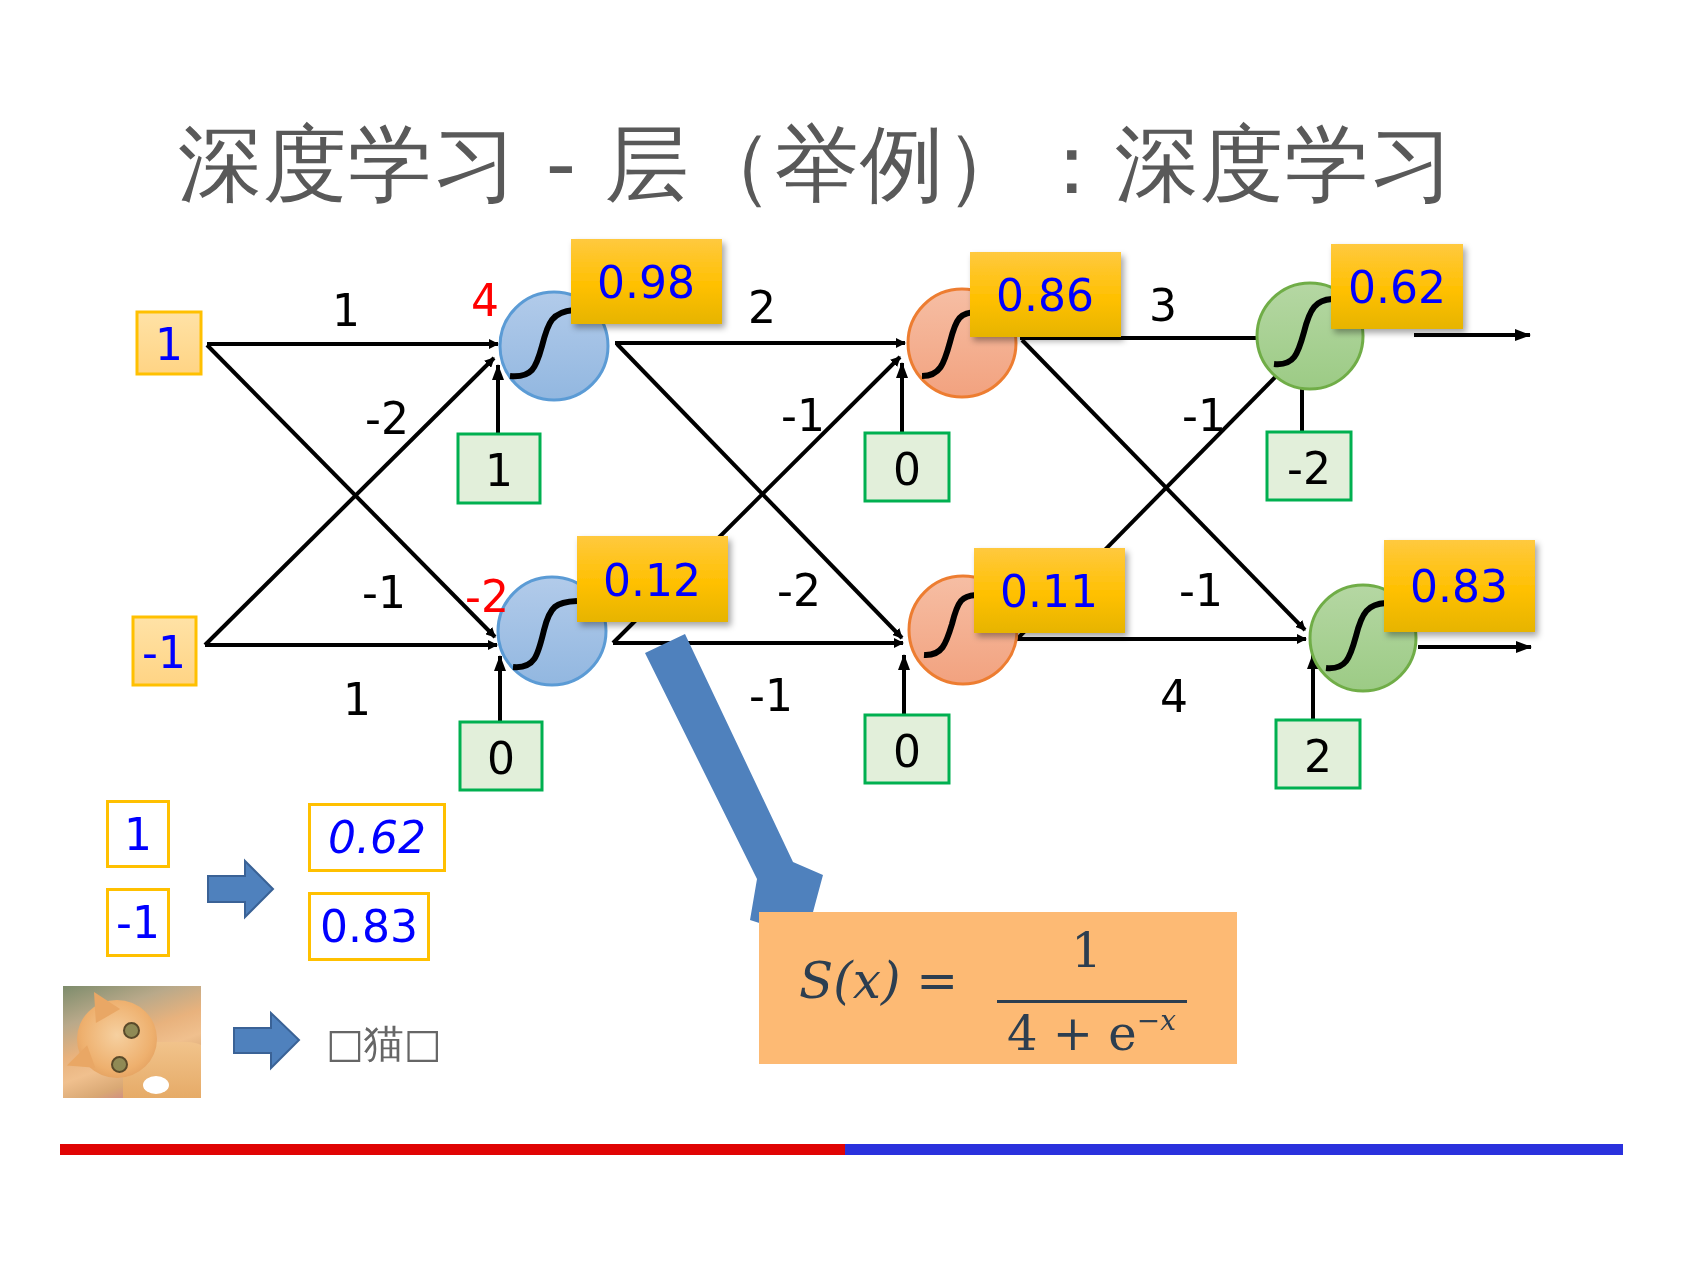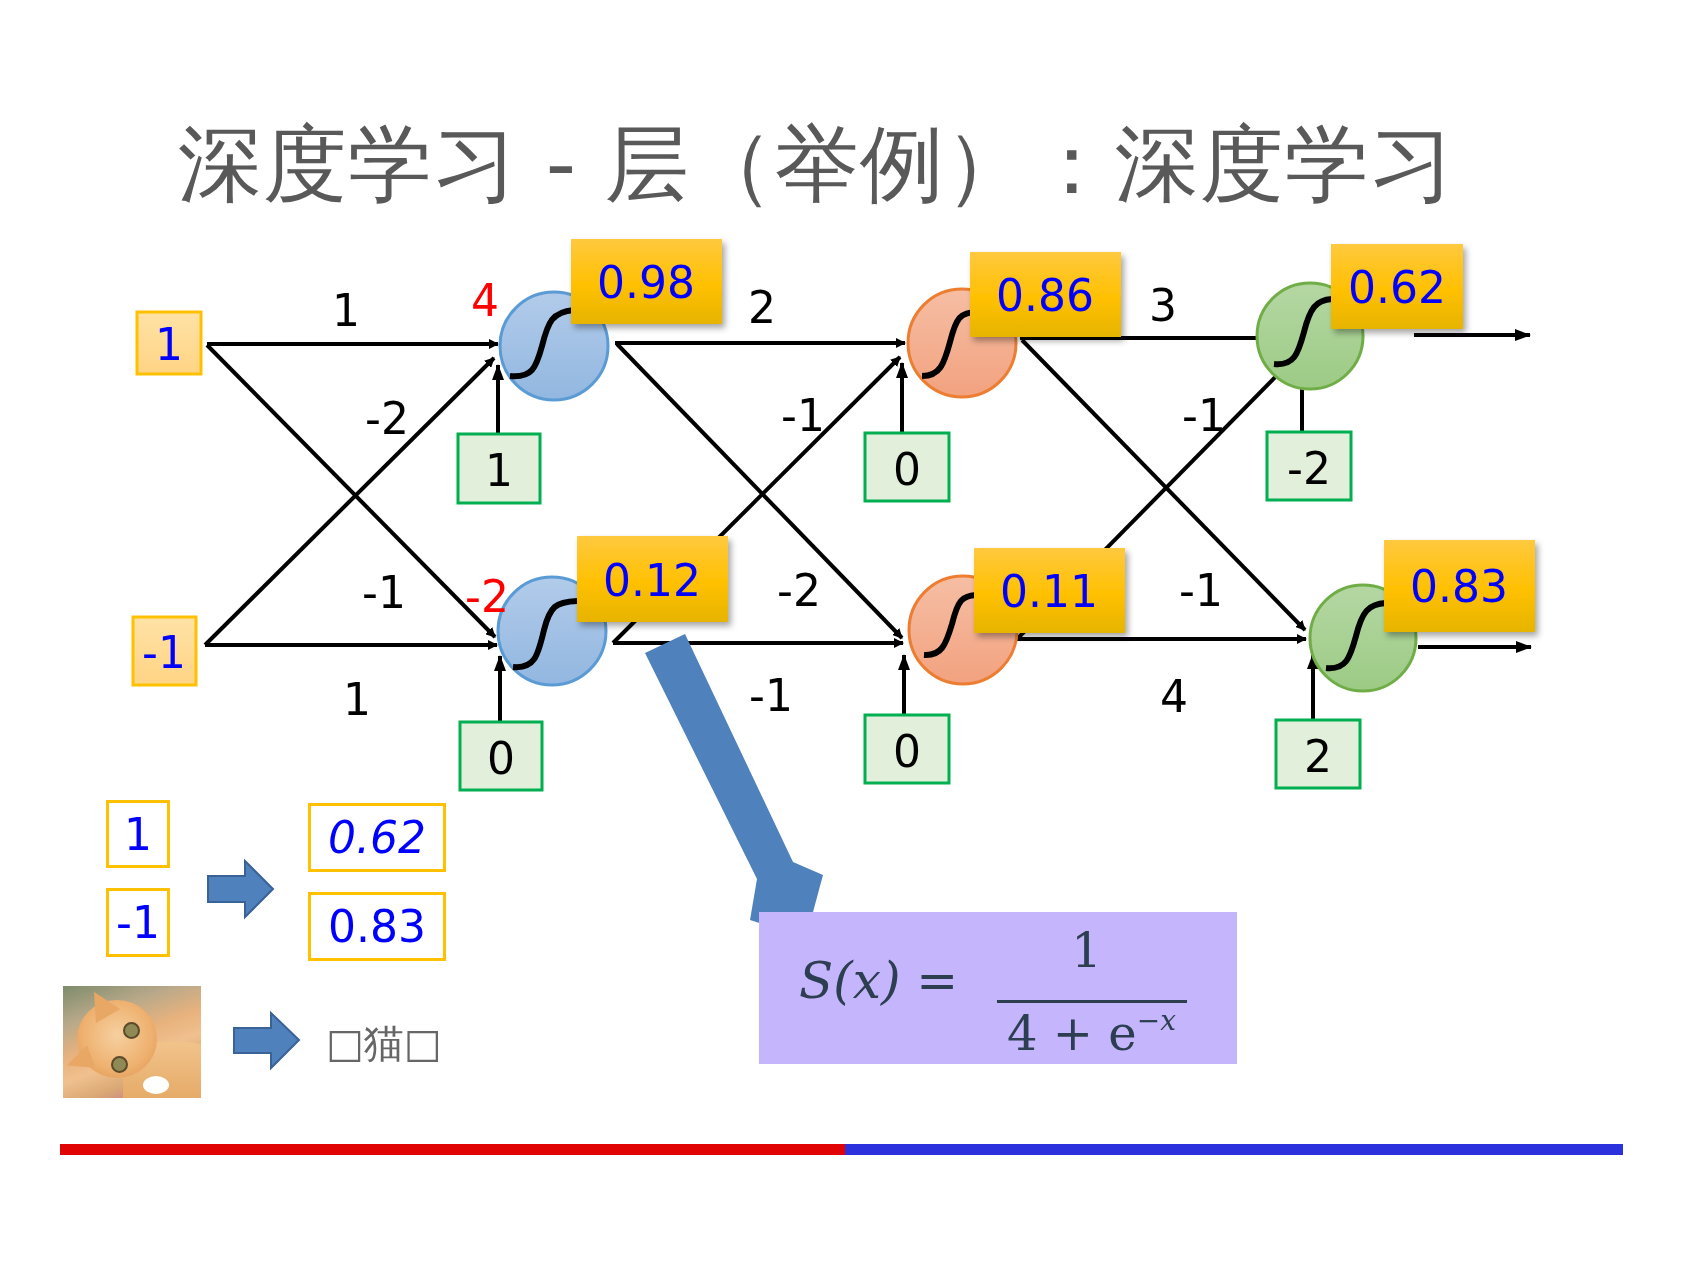--- a/index.html
+++ b/index.html
@@ -22,21 +22,21 @@
   .cat .ear1 { position: absolute; left: 24px; top: 4px; width: 0; height: 0;
                border-left: 14px solid transparent; border-right: 14px solid transparent; border-bottom: 28px solid #e9a765; transform: rotate(-30deg); }
   .cat .ear2 { position: absolute; left: 4px; top: 62px; width: 0; height: 0;
                border-left: 12px solid transparent; border-right: 12px solid transparent; border-bottom: 26px solid #e9a765; transform: rotate(-110deg); }
   .cat .eye { position: absolute; width: 13px; height: 13px; border-radius: 50%; background: #8f8a55; border: 2px solid #5a4a2a; }
   .cat .body { position: absolute; left: 60px; top: 56px; width: 90px; height: 60px; border-radius: 40% 30% 0 0;
                background: linear-gradient(180deg, #f1c38b, #e5a965); }
   .cat .paw { position: absolute; left: 80px; top: 90px; width: 26px; height: 18px; border-radius: 50%; background: #ffffff; }
   .cat-label { position: absolute; left: 326px; top: 1016px; font-size: 40px; color: #666666;
                font-family: "DejaVu Serif", serif; white-space: nowrap; }
-  .formula { position: absolute; left: 759px; top: 912px; width: 478px; height: 152px; background: #c4b5fd; }
+  .formula { position: absolute; left: 759px; top: 912px; width: 478px; height: 152px; background: #fdba74; }
   .formula .lhs { position: absolute; left: 40px; top: 40px; font-family: "DejaVu Serif", serif; font-style: italic;
                   font-size: 50px; color: #2c3e50; white-space: nowrap; }
   .formula .num { position: absolute; left: 230px; width: 195px; top: 10px; text-align: center;
                   font-family: "DejaVu Serif", serif; font-size: 48px; color: #2c3e50; }
   .formula .bar { position: absolute; left: 238px; top: 88px; width: 190px; height: 3px; background: #2c3e50; }
   .formula .den { position: absolute; left: 230px; width: 205px; top: 92px; text-align: center;
                   font-family: "DejaVu Serif", serif; font-size: 48px; color: #2c3e50; white-space: nowrap; }
   .formula .den sup { font-size: 28px; font-style: italic; vertical-align: 20px; }
   .bar-red { position: absolute; left: 60px; top: 1144px; width: 785px; height: 11px; background: #e00404; }
   .bar-blue { position: absolute; left: 845px; top: 1144px; width: 778px; height: 11px; background: #2a31dd; }
@@ -216,21 +216,21 @@
   <polygon points="645,652 683,633 797,860 822,875 806,938 750,920 770,907 [placeholder]" fill="#4f81bd" style="display:none"></polygon>
   <polygon points="645,653 685,634 793,862 823,875 806,938 750,920 757,879" fill="#4f81bd"></polygon>
 
   <polygon points="208,876 245,876 245,861 273,889 245,917 245,902 208,902" fill="#4f81bd" stroke="#3a6296" stroke-width="2"></polygon>
   <polygon points="234,1028 271,1028 271,1013 299,1040 271,1068 271,1053 234,1053" fill="#4f81bd" stroke="#3a6296" stroke-width="2"></polygon>
 </svg>
 
 <div class="box ybox" style="left:106px; top:800px; width:64px; height:68px;">1</div>
 <div class="box ybox" style="left:106px; top:888px; width:64px; height:69px;">-1</div>
 <div class="box ybox" style="left:308px; top:803px; width:138px; height:69px;font-style:italic;">0.62</div>
-<div class="box ybox" style="left:308px; top:892px; width:138px; height:69px;">0.83</div>
+<div class="box ybox" style="left:308px; top:892px; width:122px; height:69px;">0.83</div>
 
 <div class="cat">
   <div class="body"></div>
   <div class="head"></div>
   <div class="ear1"></div>
   <div class="ear2"></div>
   <div class="eye" style="left:60px; top:36px;"></div>
   <div class="eye" style="left:48px; top:70px;"></div>
   <div class="paw"></div>
 </div>

